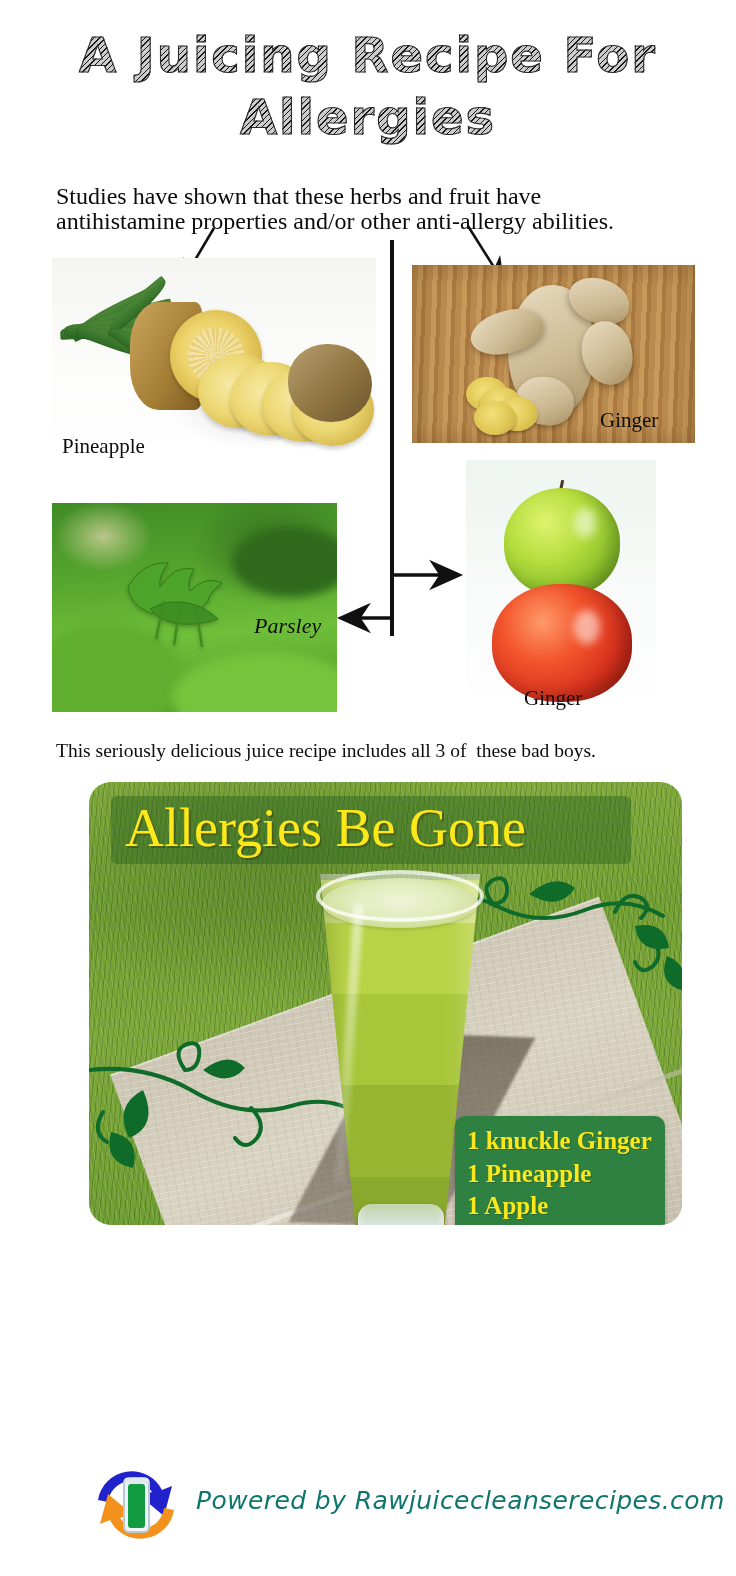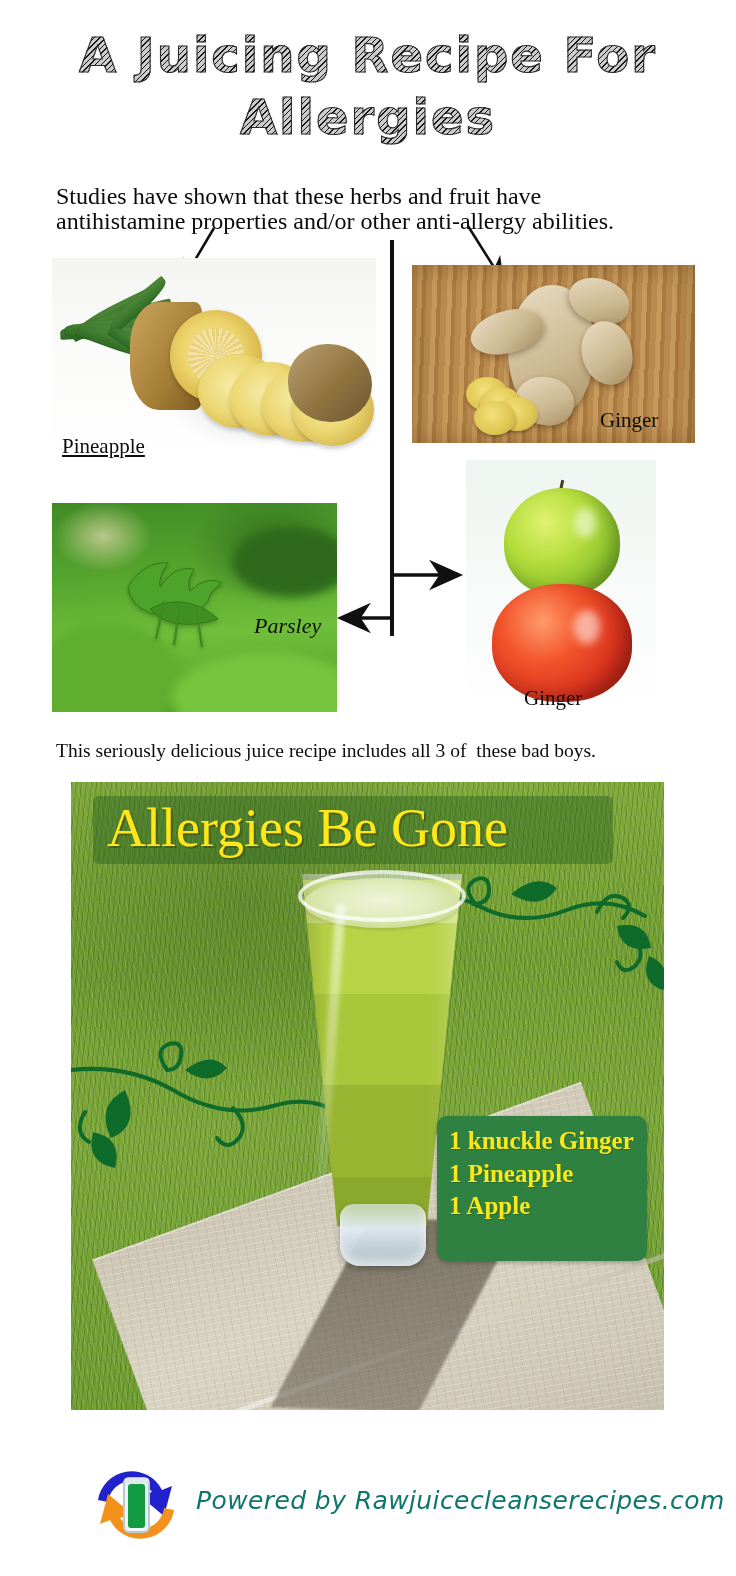--- a/index.html
+++ b/index.html
@@ -89,23 +89,24 @@
     background:radial-gradient(circle at 36% 32%,#ff9a6a 0%,#f2542b 34%,#d62f1c 68%,#9d1c10 100%);
     box-shadow:inset -10px -6px 16px rgba(0,0,0,.22);}
   .ap-stem{position:absolute;left:94px;top:20px;width:3px;height:12px;background:#4a3a22;transform:rotate(12deg);}
   .ap-shine{position:absolute;border-radius:50%;background:rgba(255,255,255,.55);filter:blur(4px);}
 
   
   .connectors{position:absolute;left:0;top:170px;width:736px;height:500px;pointer-events:none;}
 
   
   #mainphoto{
-    position:absolute;left:71px;top:782px;width:593px;height:628px;overflow:hidden;
+    position:absolute;left:89px;top:782px;width:593px;height:443px;overflow:hidden;
     background:
       linear-gradient(178deg,#7fa93a 0%,#6f9c31 30%,#7aa538 55%,#6b9a30 100%);
+    border-radius: 22px;
   }
   .grass{position:absolute;inset:0;
     background-image:
       repeating-linear-gradient(84deg, rgba(255,255,255,.10) 0 1px, transparent 1px 4px),
       repeating-linear-gradient(96deg, rgba(20,50,10,.22) 0 1px, transparent 1px 5px),
       repeating-linear-gradient(70deg, rgba(140,185,60,.30) 0 2px, transparent 2px 7px);}
   .grass-dark{position:absolute;left:0;top:0;width:100%;height:62%;
     background:radial-gradient(ellipse 60% 70% at 30% 30%, rgba(40,80,20,.28), transparent 70%);}
   .sidewalk{position:absolute;right:-40px;bottom:-10px;width:520px;height:360px;
     background:linear-gradient(176deg,#cdc6b4 0%,#d9d3c2 35%,#cfc8b6 75%,#c3bcab 100%);
@@ -221,21 +222,21 @@
       <div class="pa-leaf" style="left:40px;top:90px;width:78px;height:15px;transform:rotate(34deg)"></div>
     </div>
     <div class="pa-rind"></div>
     <div class="pa-core"></div>
     <div class="pa-slice" style="left:146px;top:96px;transform:rotate(-6deg)"></div>
     <div class="pa-slice" style="left:178px;top:104px;transform:rotate(-3deg)"></div>
     <div class="pa-slice" style="left:210px;top:110px;transform:rotate(1deg)"></div>
     <div class="pa-slice" style="left:240px;top:114px;transform:rotate(4deg)"></div>
     <div class="pa-crown"></div>
   </div>
-  <div class="cap" style="left:62px;top:434px;text-decoration:underline;">Pineapple</div>
+  <div class="cap" style="left:62px;top:434px;">Pineapple</div>
 
   <div class="photo" id="ginger">
     <div class="gi-root" style="left:96px;top:20px;width:86px;height:132px;transform:rotate(5deg)"></div>
     <div class="gi-root" style="left:58px;top:46px;width:74px;height:42px;transform:rotate(-18deg)"></div>
     <div class="gi-root" style="left:156px;top:14px;width:62px;height:44px;transform:rotate(16deg)"></div>
     <div class="gi-root" style="left:170px;top:56px;width:50px;height:64px;transform:rotate(-8deg)"></div>
     <div class="gi-root" style="left:104px;top:112px;width:58px;height:48px;transform:rotate(6deg)"></div>
     <div class="gi-slice" style="left:54px;top:112px;"></div>
     <div class="gi-slice" style="left:68px;top:122px;"></div>
     <div class="gi-slice" style="left:84px;top:132px;"></div>

